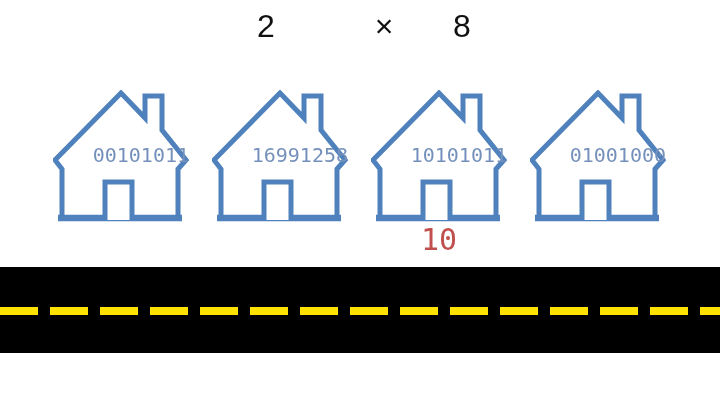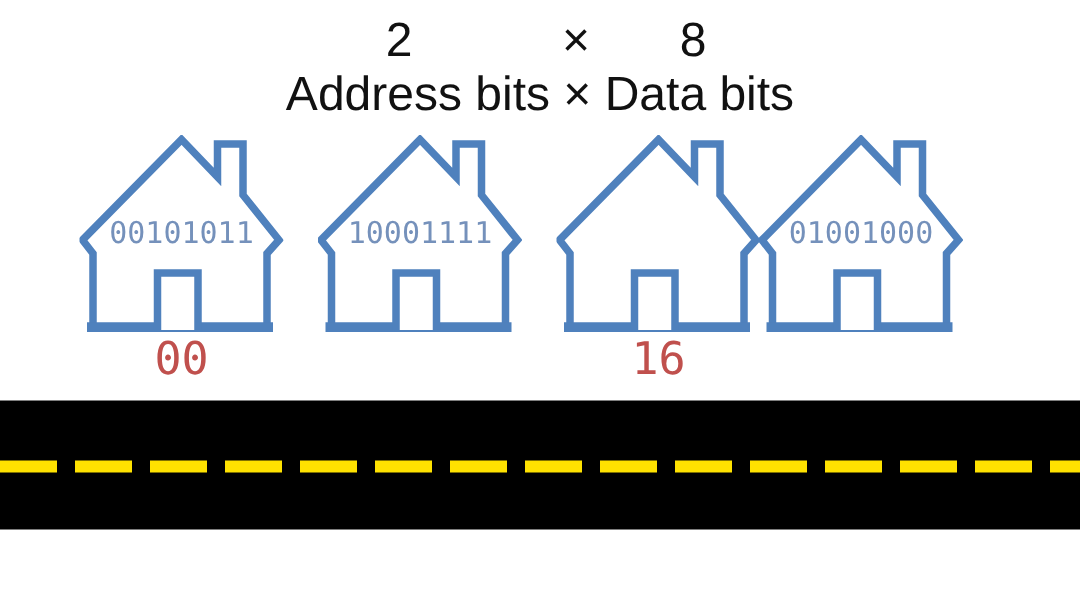--- a/index.html
+++ b/index.html
@@ -41,21 +41,21 @@
   
   .house {
     position: absolute;
     top: 90px;
     width: 136px;
     height: 170px;
   }
   .house-1 { left: 53px; }
   .house-2 { left: 212px; }
   .house-3 { left: 371px; }
-  .house-4 { left: 506px; }
+  .house-4 { left: 530px; }
 
   .house-svg { position: absolute; top: 0; left: 0; }
   .house-outline {
     fill: #ffffff;
     stroke: var(--house-outline, #4f81bd);
     stroke-width: 5;
     stroke-linejoin: miter;
   }
   .house-door {
     fill: #ffffff;
@@ -65,21 +65,21 @@
   .house-base {
     fill: none;
     stroke: var(--house-outline, #4f81bd);
     stroke-width: 6.5;
   }
 
   .house-number {
     position: absolute;
     top: 54px; left: 0;
     width: 100%;
-    text-align: center;
+    text-align: right;
     font-family: "DejaVu Sans Mono", monospace;
     font-size: 20px;
     line-height: 22px;
     color: var(--data-bits-text, #7591bb);
   }
   .house-address {
     position: absolute;
     top: 134px; left: 0;
     width: 100%;
     text-align: center;
@@ -112,48 +112,47 @@
 </head>
 <body>
 
 <div class="slide">
 
   <div class="title-line1">
     <span class="factor-address">2</span>
     <span class="times-symbol">×</span>
     <span class="factor-data">8</span>
   </div>
-  <div class="title-line2">Address bits × Data bits</div>
 
   <div class="house house-1">
     <svg class="house-svg" viewBox="0 0 136 132" width="136" height="132">
       <path class="house-outline" d="M 2 70 L 68 3 L 92 28 L 92 6 L 109 6 L 109 40 L 133 70 L 125 79 L 125 128 L 9 128 L 9 79 Z"></path>
       <path class="house-base" d="M 5 128 H 129"></path>
       <path class="house-door" d="M 52 130 L 52 92 L 79 92 L 79 130"></path>
     </svg>
     <div class="house-number">00101011</div>
-    <div class="house-address">00</div>
   </div>
 
   <div class="house house-2">
     <svg class="house-svg" viewBox="0 0 136 132" width="136" height="132">
       <path class="house-outline" d="M 2 70 L 68 3 L 92 28 L 92 6 L 109 6 L 109 40 L 133 70 L 125 79 L 125 128 L 9 128 L 9 79 Z"></path>
       <path class="house-base" d="M 5 128 H 129"></path>
       <path class="house-door" d="M 52 130 L 52 92 L 79 92 L 79 130"></path>
     </svg>
-    <div class="house-number">10001111</div>
+    <div class="house-number">16991258</div>
   </div>
 
   <div class="house house-3">
     <svg class="house-svg" viewBox="0 0 136 132" width="136" height="132">
       <path class="house-outline" d="M 2 70 L 68 3 L 92 28 L 92 6 L 109 6 L 109 40 L 133 70 L 125 79 L 125 128 L 9 128 L 9 79 Z"></path>
       <path class="house-base" d="M 5 128 H 129"></path>
       <path class="house-door" d="M 52 130 L 52 92 L 79 92 L 79 130"></path>
     </svg>
-    <div class="house-address">16</div>
+    <div class="house-number">10101011</div>
+    <div class="house-address">10</div>
   </div>
 
   <div class="house house-4">
     <svg class="house-svg" viewBox="0 0 136 132" width="136" height="132">
       <path class="house-outline" d="M 2 70 L 68 3 L 92 28 L 92 6 L 109 6 L 109 40 L 133 70 L 125 79 L 125 128 L 9 128 L 9 79 Z"></path>
       <path class="house-base" d="M 5 128 H 129"></path>
       <path class="house-door" d="M 52 130 L 52 92 L 79 92 L 79 130"></path>
     </svg>
     <div class="house-number">01001000</div>
   </div>

